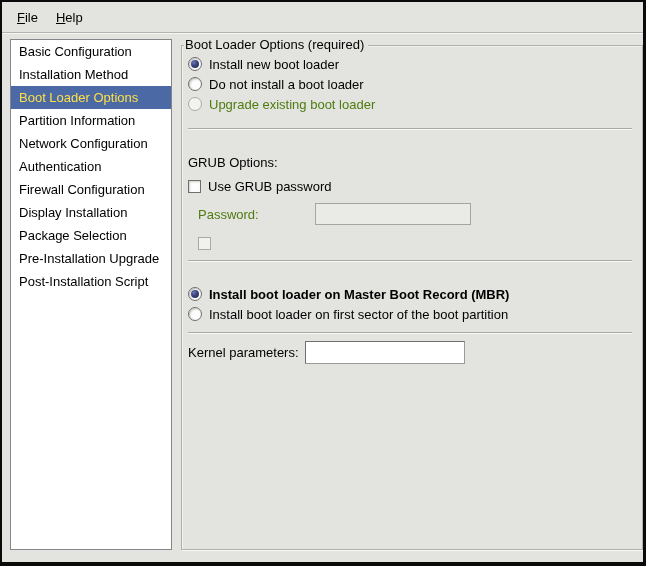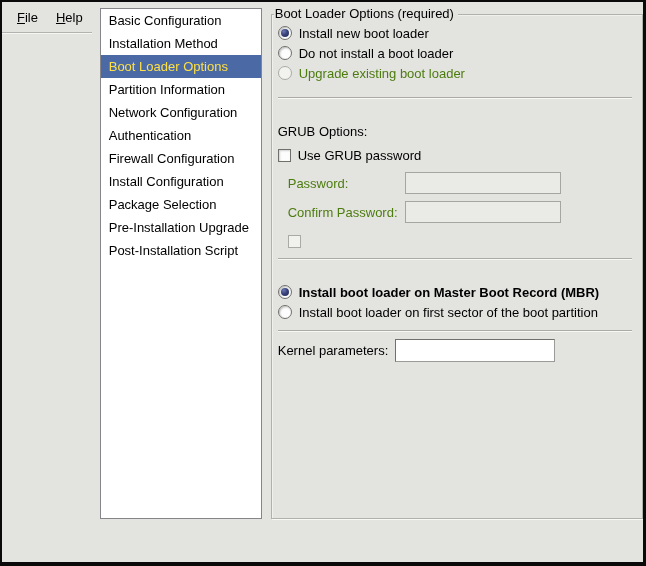--- a/index.html
+++ b/index.html
@@ -8,21 +8,21 @@
     font-family: "Liberation Sans", "DejaVu Sans", sans-serif;
     font-size: 13px;
     color: #000;
     background: #b0b0b0;
   }
   .window {
     width: 646px; height: 566px;
     background: #e3e3e0;
     border: solid #0a0a0a;
     border-width: 2px 3px 4px 2px;
-    display: flex; flex-direction: row; justify-content: flex-end;
+    display: flex; flex-direction: column; justify-content: flex-end;
   }
   
   .menubar {
     height: 31px;
     display: flex; align-items: center;
     padding-left: 6px;
     border-bottom: 1px solid #b2b2ae;
     box-shadow: 0 1px 0 #f6f6f4;
     flex: none;
   }
@@ -167,21 +167,21 @@
   <div class="content">
 
     <div class="sidebar">
       <div class="sidebar-item">Basic Configuration</div>
       <div class="sidebar-item">Installation Method</div>
       <div class="sidebar-item selected">Boot Loader Options</div>
       <div class="sidebar-item">Partition Information</div>
       <div class="sidebar-item">Network Configuration</div>
       <div class="sidebar-item">Authentication</div>
       <div class="sidebar-item">Firewall Configuration</div>
-      <div class="sidebar-item">Install Configuration</div>
+      <div class="sidebar-item">Display Installation</div>
       <div class="sidebar-item">Package Selection</div>
       <div class="sidebar-item">Pre-Installation Upgrade</div>
       <div class="sidebar-item">Post-Installation Script</div>
     </div>
 
     <div class="frame">
       <div class="frame-legend">Boot Loader Options (required)</div>
 
       <div class="row radio-row">
         <span class="radio checked"></span>
@@ -203,24 +203,20 @@
       <div class="row check-row mt-usepw">
         <span class="checkbox"></span>
         <span class="lbl">Use GRUB password</span>
       </div>
 
       <div class="field-row mt-pw indent10">
         <span class="field-label disabled-text">Password:</span>
         <input type="password" class="entry" disabled="" value="" style="">
       </div>
 
-      <div class="field-row mt-cpw indent10">
-        <span class="field-label disabled-text">Confirm Password:</span>
-        <input type="password" class="entry" disabled="" value="" style="">
-      </div>
 
       <div class="row check-row mt-enc indent10">
         <span class="checkbox disabled"></span>
       </div>
 
       <div class="separator mt-sep2"></div>
 
       <div class="row radio-row mt-mbr">
         <span class="radio checked"></span>
         <span class="lbl">Install boot loader on Master Boot Record (MBR)</span>

